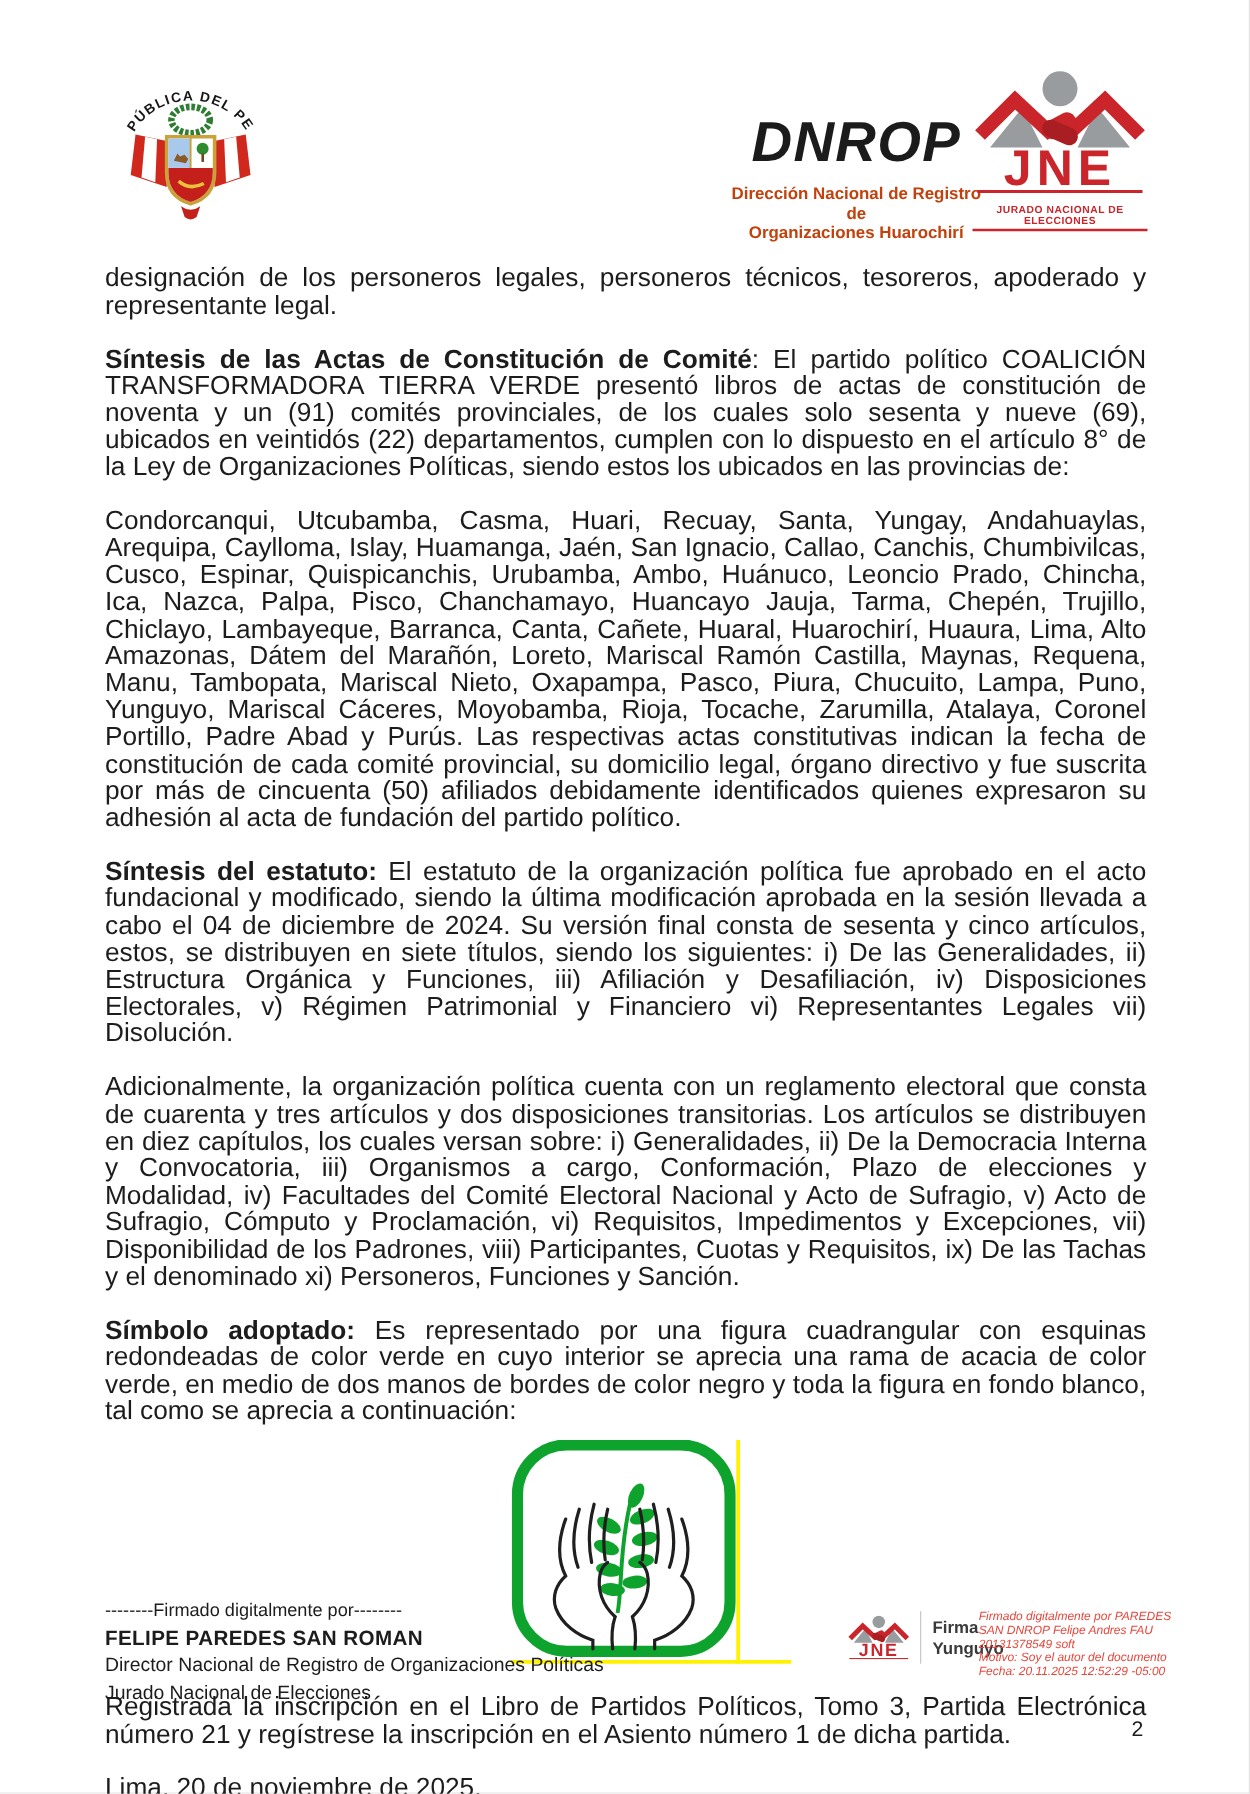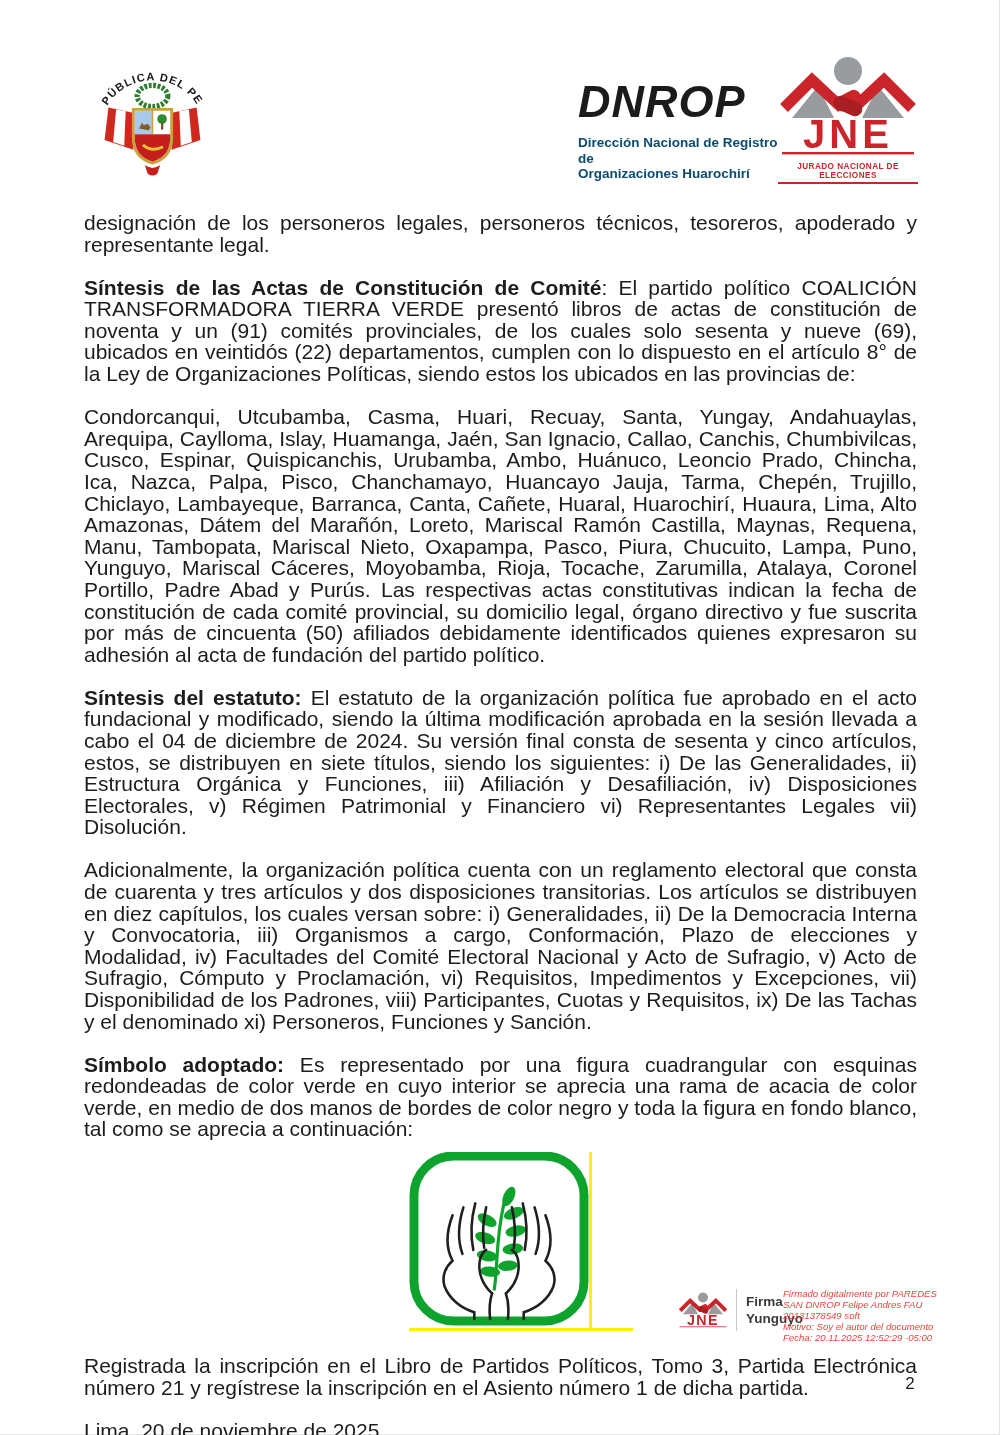--- a/index.html
+++ b/index.html
@@ -5,23 +5,23 @@
   html,body{margin:0;padding:0;}
   body{
     width:1000px;height:1435px;position:relative;background:#ffffff;
     font-family:"Liberation Sans","DejaVu Sans",sans-serif;color:#1c1c1c;
     overflow:hidden;
   }
   .page{position:absolute;inset:0;background:#fff;border-right:1px solid #e3e3e3;border-bottom:1px solid #e3e3e3;}
 
   
   .coat{position:absolute;left:95px;top:50px;width:115px;height:138px;}
-  .dnrop{position:absolute;left:578px;top:78px;width:214px;}
+  .dnrop{position:absolute;left:578px;top:90px;width:214px;text-align:center;}
   .dnrop-acronym{font-size:45px;font-weight:bold;font-style:italic;letter-spacing:1px;color:#1b1b1b;line-height:48px;}
-  .dnrop-sub{margin-top:9px;font-size:13.5px;font-weight:bold;color:#0c4a6e;line-height:15.5px;}
+  .dnrop-sub{margin-top:9px;font-size:13.5px;font-weight:bold;color:#c2410c;line-height:15.5px;}
   .jne-big{position:absolute;left:778px;top:56px;width:140px;}
   .jne-caption{margin-top:1px;border-bottom:2px solid #c9252b;text-align:center;
     font-size:8.2px;font-weight:bold;color:#c9252b;letter-spacing:.45px;padding:1px 0 2px;}
 
   
   .body-flow{position:absolute;left:84px;top:212px;width:833px;font-size:21px;line-height:21.6px;text-align:justify;}
   .bp{margin:0;}
   .bp + .bp{margin-top:21.5px;}
   .bp strong{font-weight:bold;}
 
@@ -156,20 +156,26 @@
           </g>
         </svg>
       </div>
     </div>
 
     <p class="bp p-after-symbol"><span>Registrada la inscripción en el Libro de Partidos Políticos, Tomo 3, Partida Electrónica número 21 y regístrese la inscripción en el Asiento número 1 de dicha partida.</span></p>
 
     <p class="bp"><span>Lima, 20 de noviembre de 2025.</span></p>
   </div>
 
+  <div class="signature">
+    <div class="sig-divider">--------Firmado digitalmente por--------</div>
+    <div class="sig-name">FELIPE PAREDES SAN ROMAN</div>
+    <div class="sig-line">Director Nacional de Registro de Organizaciones Políticas</div>
+    <div class="sig-line">Jurado Nacional de Elecciones</div>
+  </div>
 
   <div class="stamp">
     <svg viewBox="0 0 140 100" width="50" height="36">
       <use href="#jne-emblem"></use>
     </svg>
     <div class="stamp-divider"></div>
     <div class="stamp-label">
       <div>Firma</div>
       <div>Yunguyo</div>
     </div>

